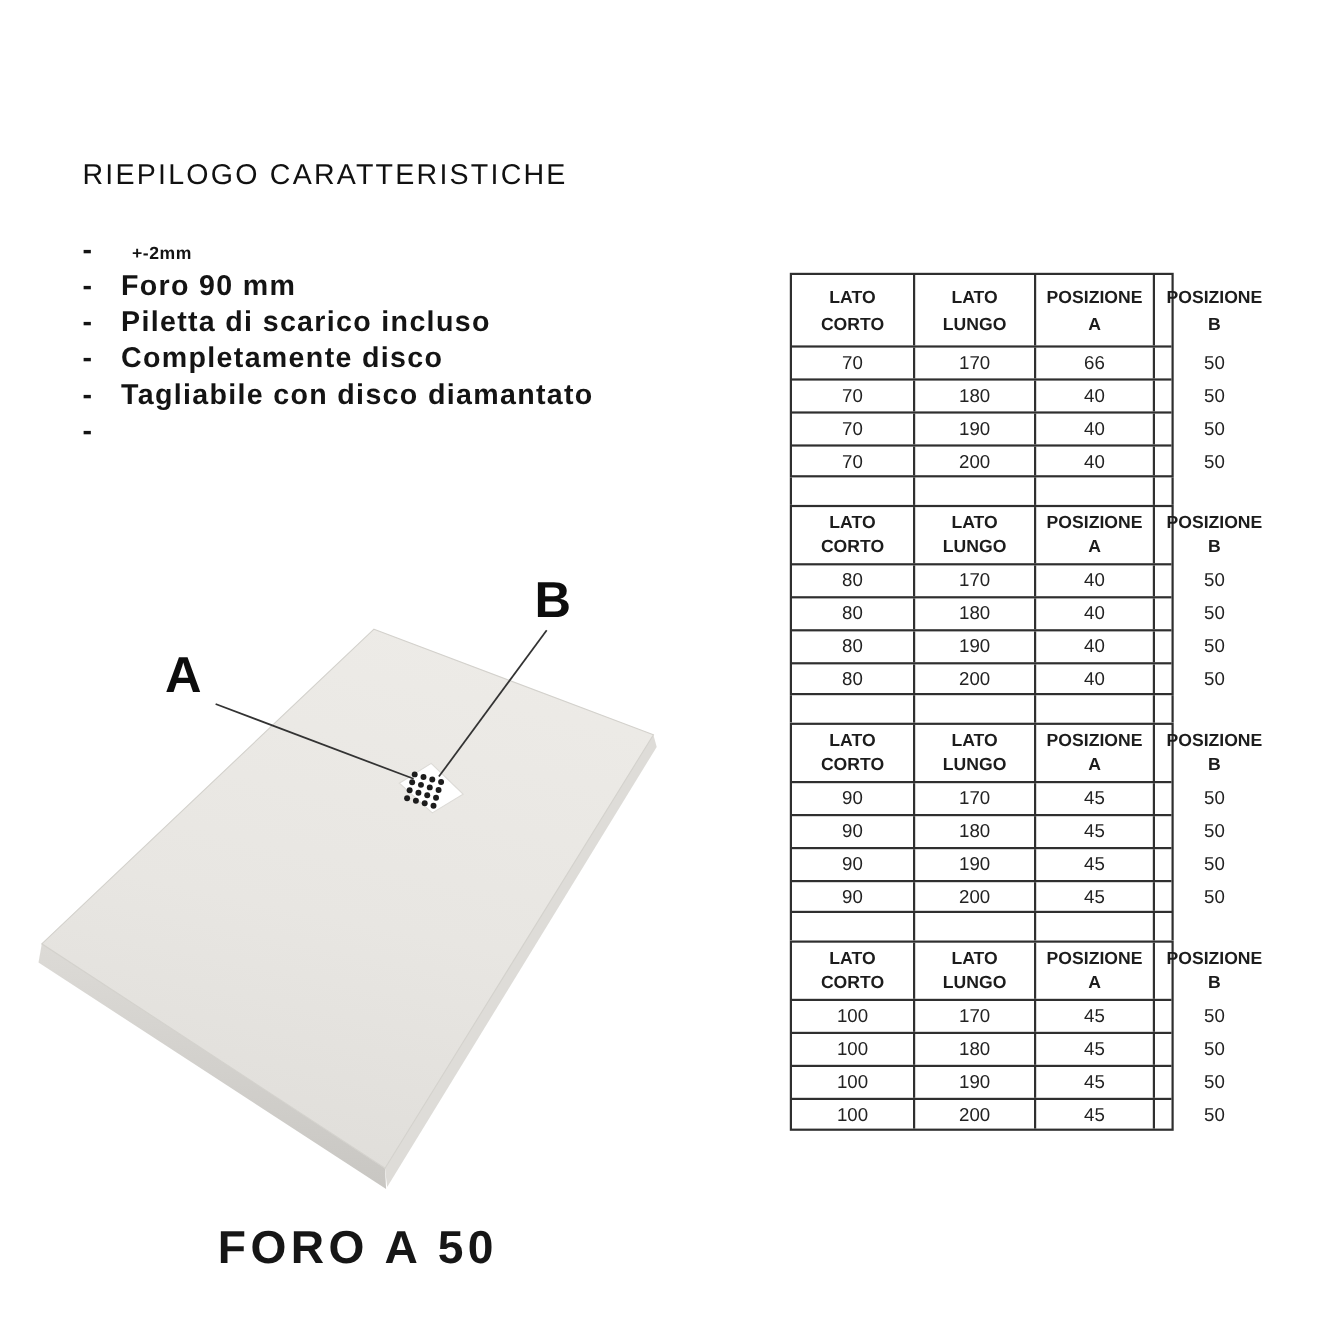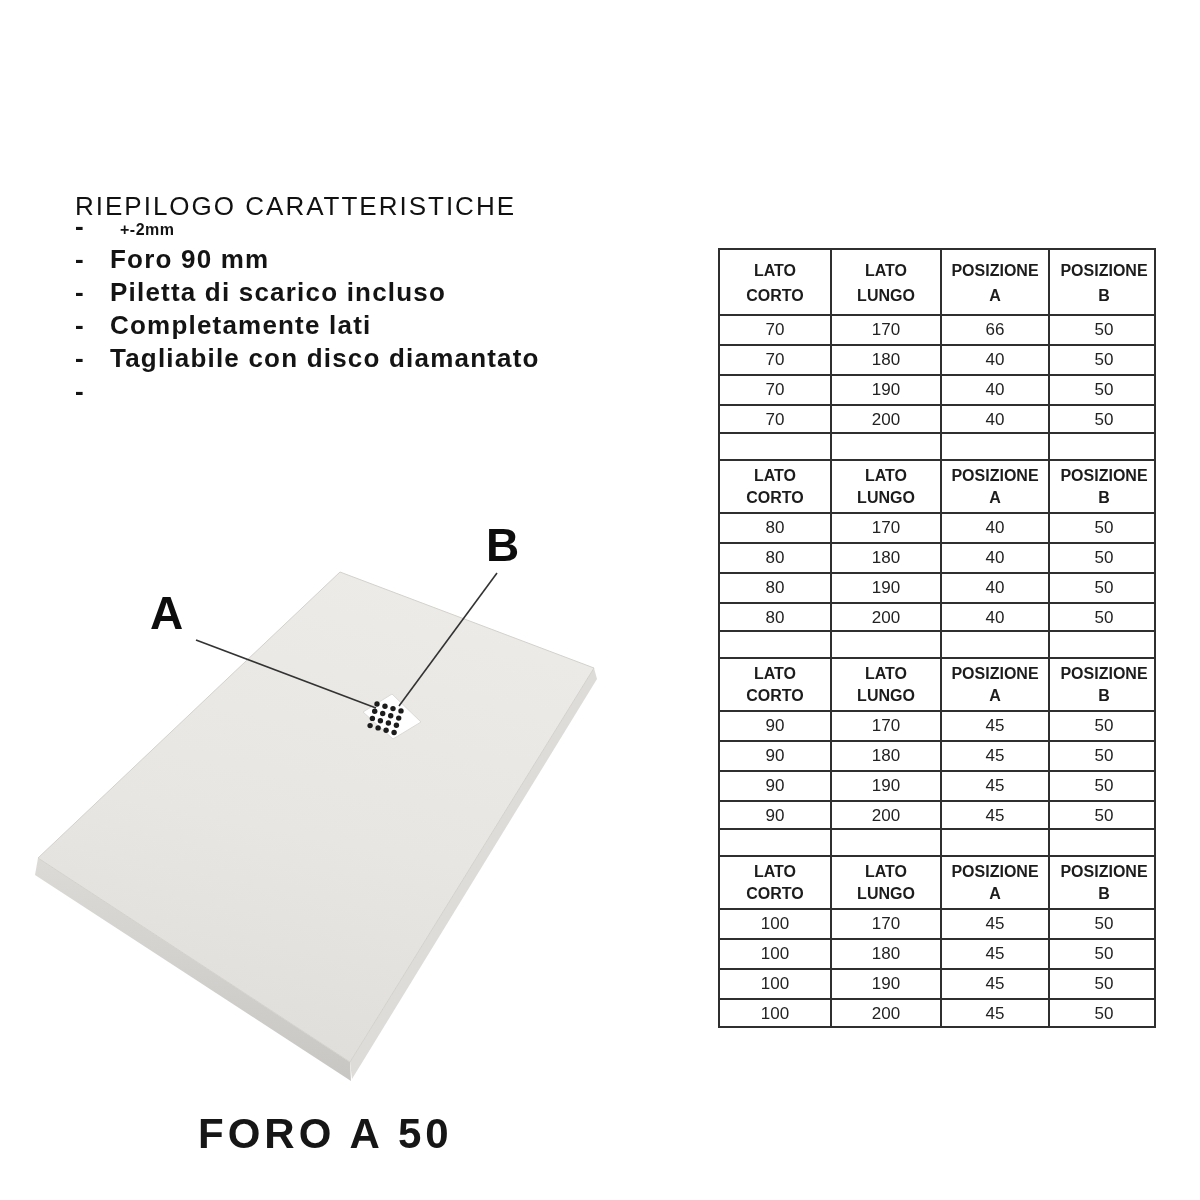--- a/index.html
+++ b/index.html
@@ -5,21 +5,20 @@
   html,body{margin:0;padding:0;}
   body{
     width:1200px;height:1200px;position:relative;background:#ffffff;
     font-family:"Liberation Sans", sans-serif;color:#1a1a1a;overflow:hidden;
   }
   
   .page-title{
     position:absolute;left:75px;top:143px;
     font-size:26px;font-weight:400;letter-spacing:2px;color:#111;
     white-space:nowrap;
-    margin-top:48px;
   }
   .features{position:absolute;left:75px;top:211px;}
   .feature-item{
     display:flex;align-items:baseline;height:33px;
     font-size:26px;font-weight:700;letter-spacing:1.2px;color:#141414;
     white-space:nowrap;
   }
   .feature-item .dash{width:35px;flex:0 0 35px;font-weight:700;}
   .feature-item .suffix{font-size:16px;font-weight:700;margin-left:10px;letter-spacing:0.5px;}
   
@@ -29,21 +28,21 @@
     white-space:nowrap;
   }
   
   .diagram-svg{position:absolute;left:0;top:520px;}
   .diagram-label{
     position:absolute;font-size:46px;font-weight:600;color:#0d0d0d;line-height:1;
   }
   .label-a{left:150px;top:590px;}
   .label-b{left:486px;top:522px;}
   
-  .tables{position:absolute;left:718px;top:248px;width:438px;}
+  .tables{position:absolute;left:718px;top:248px;width:349px;}
   .t-grid{display:grid;grid-template-columns:112px 110px 108px 108px;}
   .block{border:2px solid #2f2f2f;background:#fff;}
   .t-cell{box-sizing:border-box;border-right:2px solid #2f2f2f;text-align:center;overflow:hidden;}
   .t-cell:nth-child(4n){border-right:none;}
   .t-hdr{border-bottom:2px solid #2f2f2f;}
   .t-hcell{
     font-weight:700;font-size:16px;line-height:22px;color:#1c1c1c;
     padding-top:4px;height:51px;
   }
   .block.first .t-hcell{height:64px;padding-top:8px;line-height:25px;}
@@ -68,21 +67,21 @@
   <div class="feature-item">
     <span class="dash">-</span>
     <span>Foro 90 mm</span>
   </div>
   <div class="feature-item">
     <span class="dash">-</span>
     <span>Piletta di scarico incluso</span>
   </div>
   <div class="feature-item">
     <span class="dash">-</span>
-    <span>Completamente lati</span>
+    <span>Completamente disco</span>
   </div>
   <div class="feature-item">
     <span class="dash">-</span>
     <span>Tagliabile con disco diamantato</span>
   </div>
   <div class="feature-item">
     <span class="dash">-</span>
   </div>
 </div>
 

